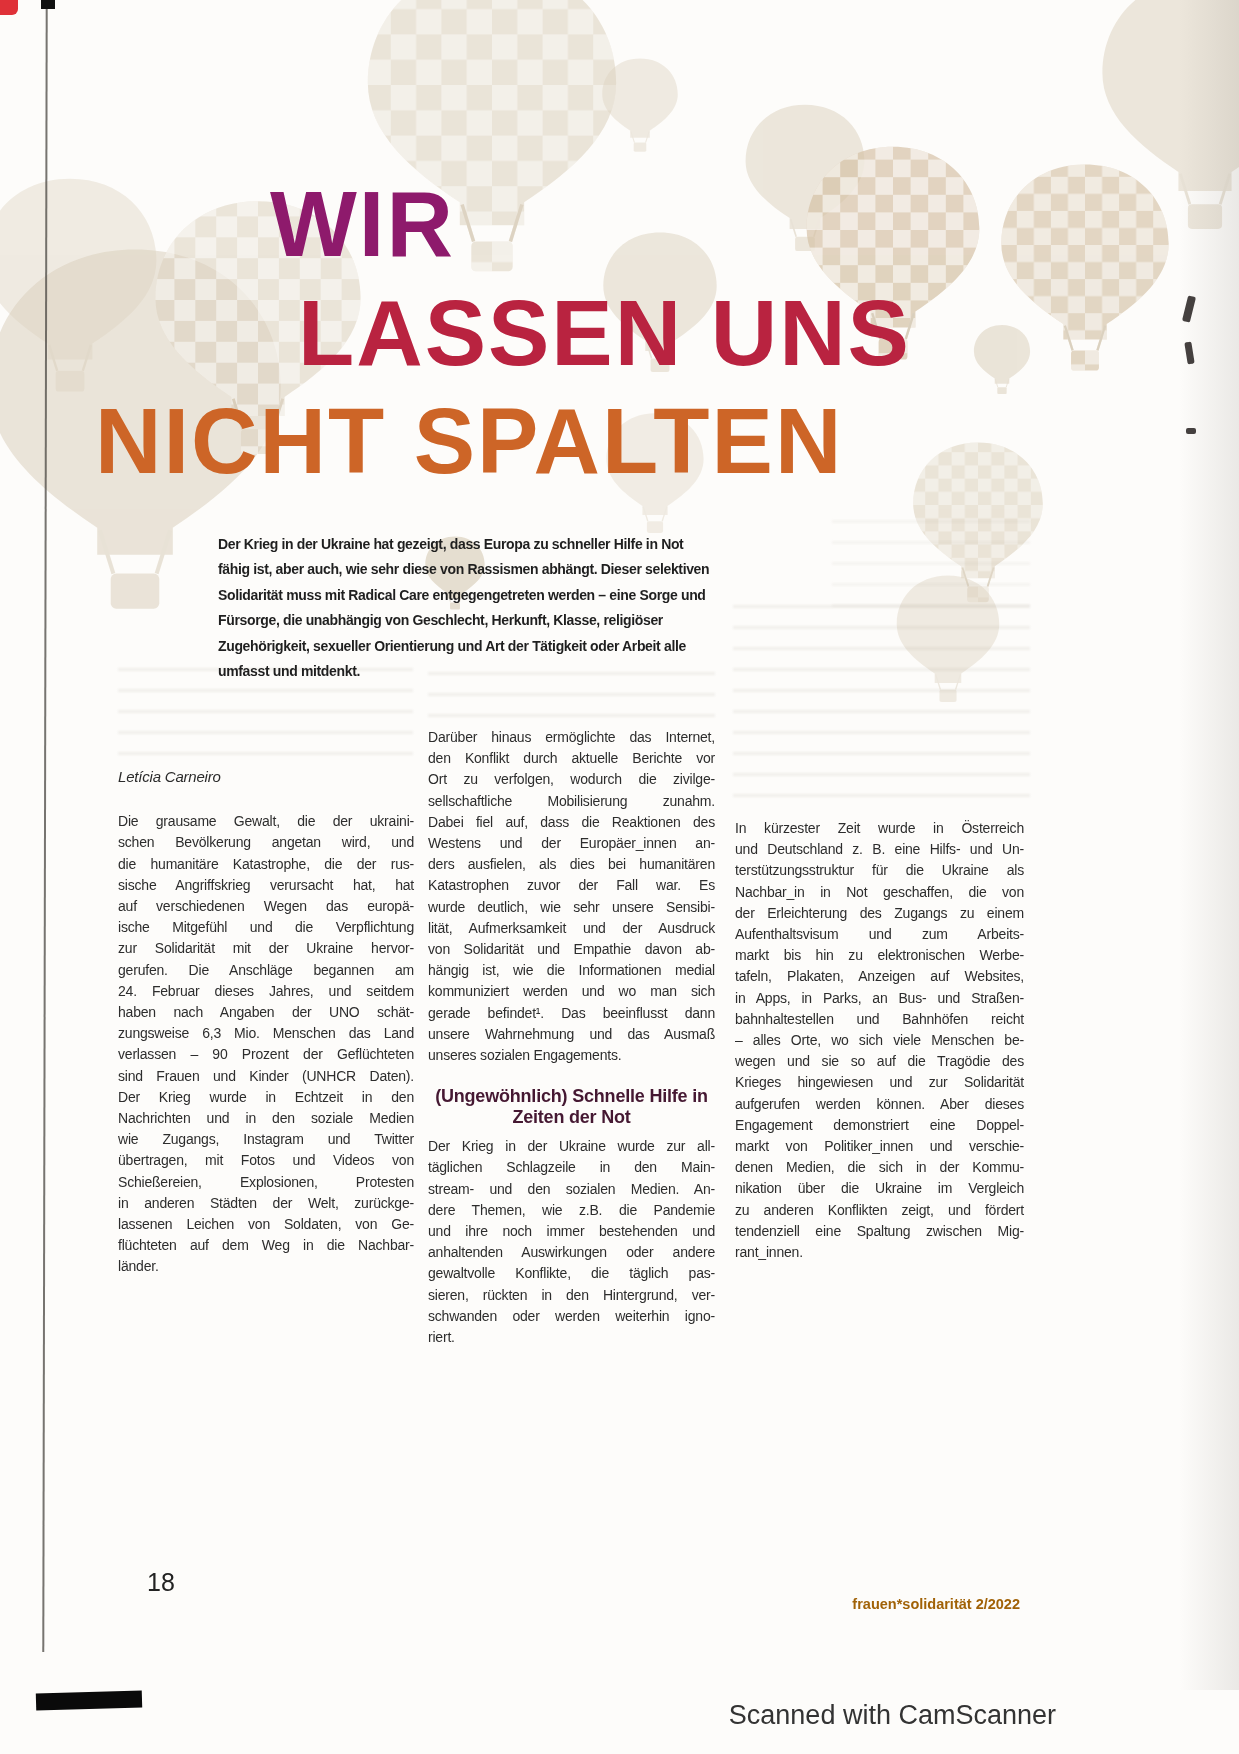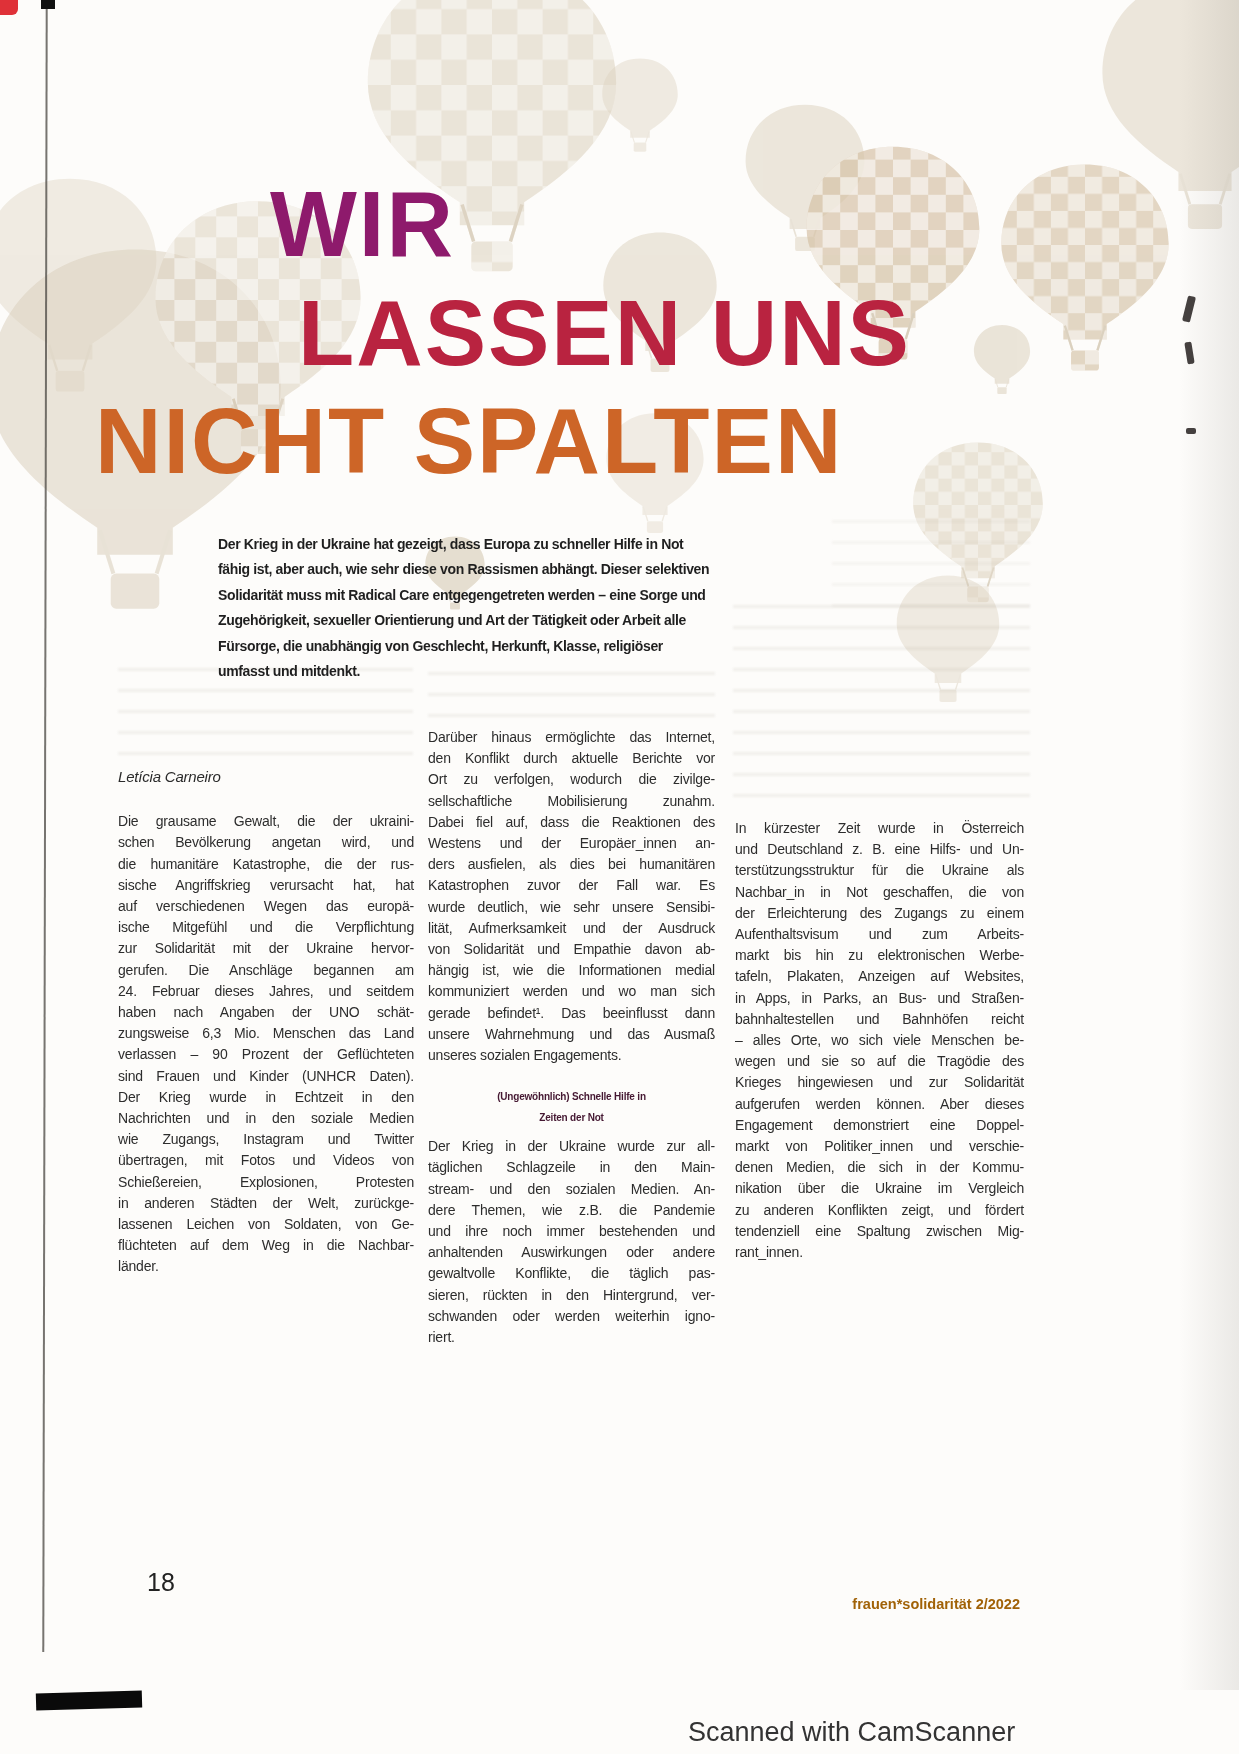--- a/index.html
+++ b/index.html
@@ -34,26 +34,26 @@
   .intro .tline{text-align:left;}
 
   
   .col{position:absolute;font-size:14px;letter-spacing:-.2px;line-height:21.2px;color:#2d2d2d;}
   .col1{left:118px;top:766px;width:296px;}
   .col2{left:428px;top:727px;width:287px;}
   .col3{left:735px;top:818px;width:289px;}
   .author{font-style:italic;font-size:15px;margin-bottom:24px;color:#2b2b2b;}
   .justify .tline{text-align:justify;text-align-last:justify;}
   .justify .tline:last-child{text-align-last:left;}
-  .subheading{margin:20px 0 8px;text-align:center;font-weight:bold;color:#451832;font-size:10px;line-height:21px;}
+  .subheading{margin:20px 0 8px;text-align:center;font-weight:bold;color:#451832;font-size:18px;line-height:21px;}
 
   
   .page-num{position:absolute;left:118px;top:1568px;font-size:25px;color:#222;margin-left:29px;}
   .footer-right{position:absolute;right:219px;top:1596px;font-size:14.5px;font-weight:bold;color:#a16207;}
-  .watermark{position:absolute;left:688px;top:1700px;width:420px;text-align:left;font-size:27px;color:#333;margin-top:17px;}
+  .watermark{position:absolute;left:636px;top:1700px;width:420px;text-align:right;font-size:27px;color:#333;}
 </style>
 </head>
 <body>
 
 <div class="page">
 
   <svg class="balloons" width="1239" height="1200" viewBox="0 0 1239 1200">
     <defs>
       <g id="bal">
         <path d="M0,-52 C33,-52 54,-29 54,-1 C54,21 35,37 14,51 L14,61 L-14,61 L-14,51 C-35,37 -54,21 -54,-1 C-54,-29 -33,-52 0,-52 Z"></path>
@@ -97,22 +97,22 @@
   <div class="headline">
     <span class="t1">WIR</span>
     <span class="t2">LASSEN UNS</span>
     <span class="t3">NICHT SPALTEN</span>
   </div>
 
   <div class="intro">
       <div class="tline">Der Krieg in der Ukraine hat gezeigt, dass Europa zu schneller Hilfe in Not</div>
       <div class="tline">fähig ist, aber auch, wie sehr diese von Rassismen abhängt. Dieser selektiven</div>
       <div class="tline">Solidarität muss mit Radical Care entgegengetreten werden – eine Sorge und</div>
+      <div class="tline">Fürsorge, die unabhängig von Geschlecht, Herkunft, Klasse, religiöser</div>
       <div class="tline">Zugehörigkeit, sexueller Orientierung und Art der Tätigkeit oder Arbeit alle</div>
-      <div class="tline">Fürsorge, die unabhängig von Geschlecht, Herkunft, Klasse, religiöser</div>
       <div class="tline">umfasst und mitdenkt.</div>
     </div>
 
   <div class="col col1">
     <div class="author">Letícia Carneiro</div>
     <div class="justify">
         <div class="tline">Die grausame Gewalt, die der ukraini-</div>
         <div class="tline">schen Bevölkerung angetan wird, und</div>
         <div class="tline">die humanitäre Katastrophe, die der rus-</div>
         <div class="tline">sische Angriffskrieg verursacht hat, hat</div>

